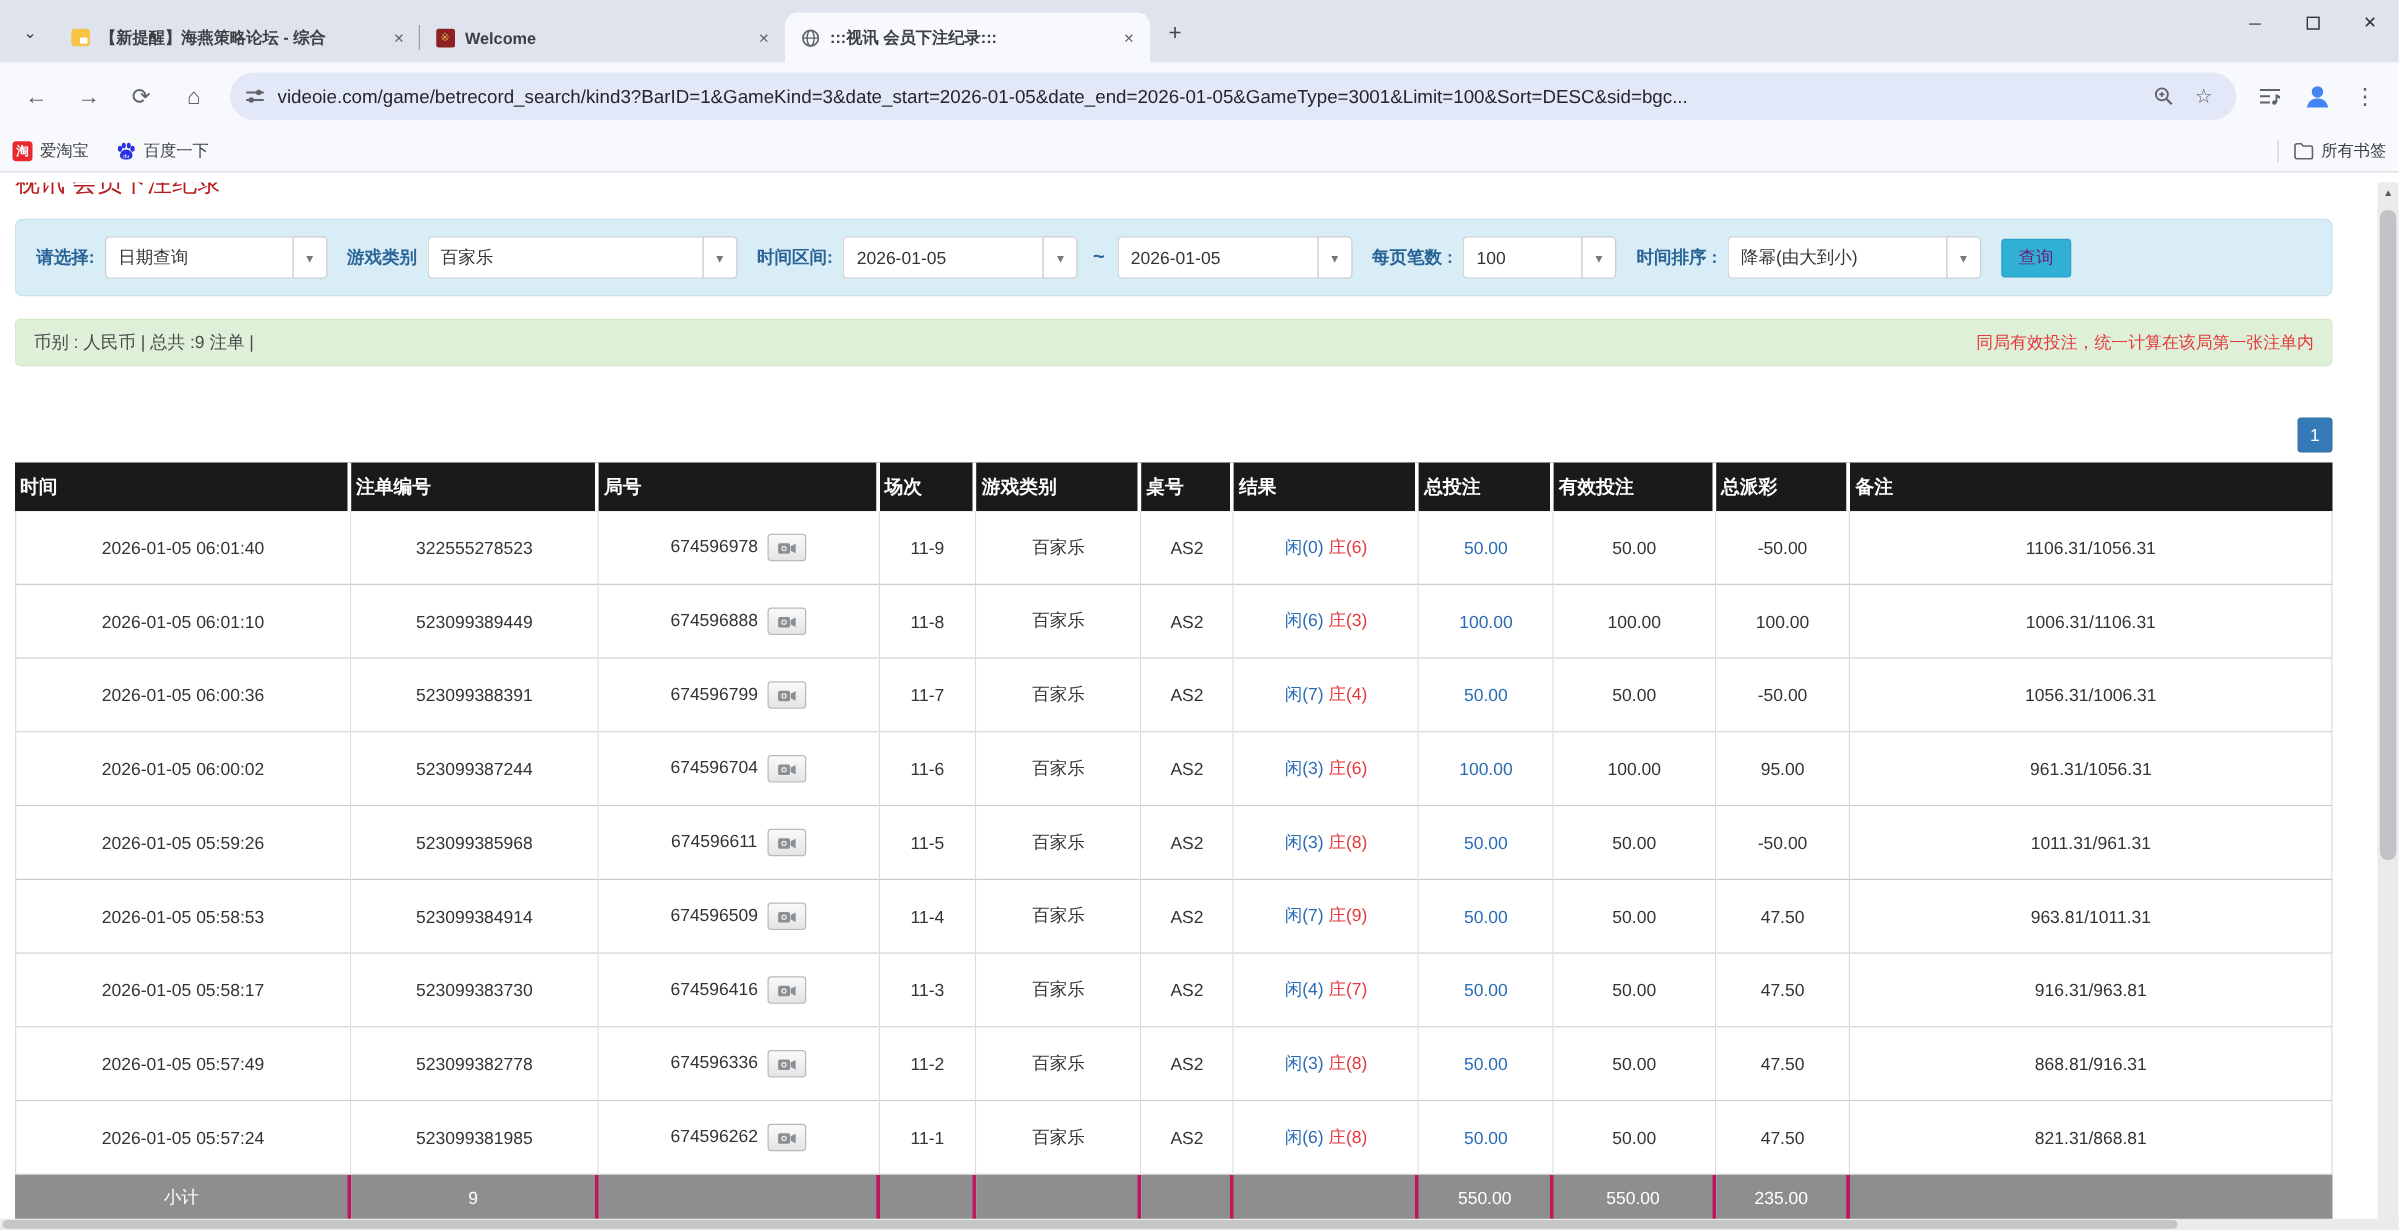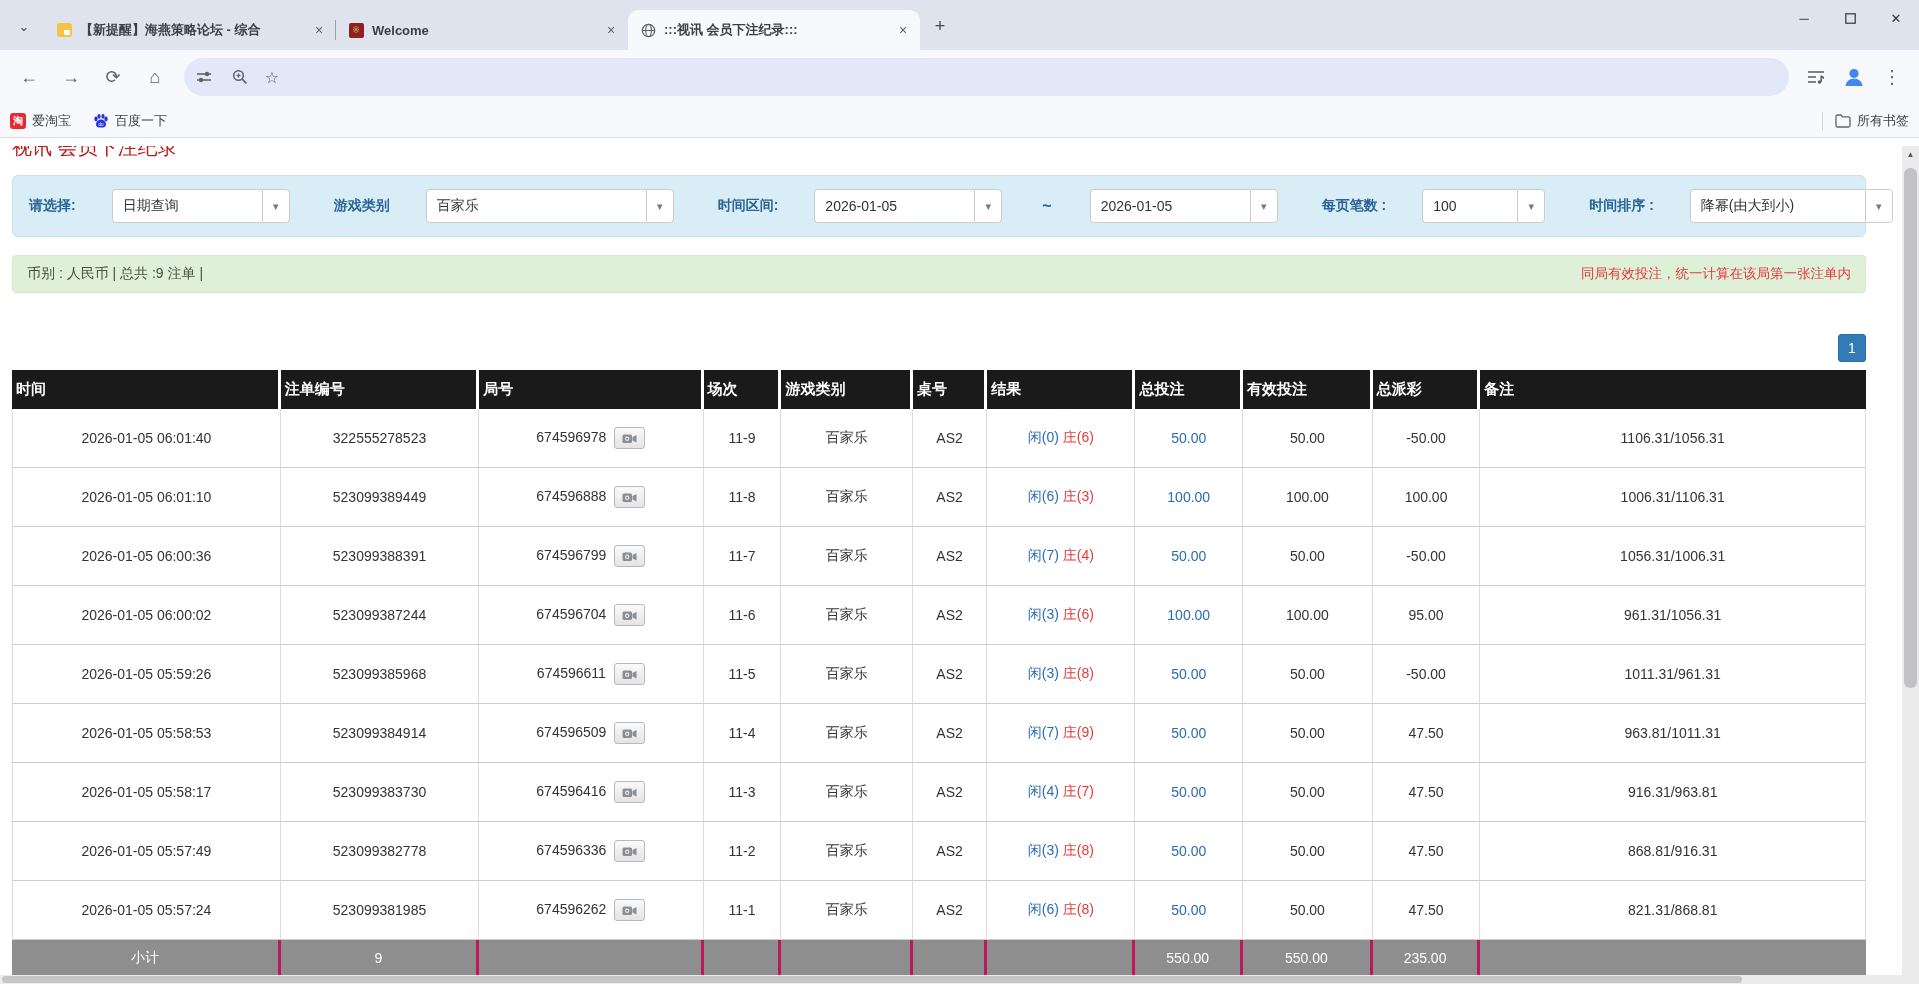--- a/index.html
+++ b/index.html
@@ -56,30 +56,30 @@
   .allbm { display:flex; align-items:center; font-size:13px; color:#3c4043; }
   .allbm svg { margin-right:6px; }
 
   
   .page { position:relative; height:846px; }
   .content { width:1866px; padding-left:12px; }
   .page-title-clip { height:15px; overflow:hidden; margin-top:8px; }
   .page-title-clip .pt { font-size:20px; line-height:28px; color:#b91c1c; margin-top:-13px; white-space:nowrap; }
 
   .filterbar { margin-top:14px; background:#d9edf7; border:1px solid #c5e2f0; border-radius:6px;
-    height:62px; display:flex; align-items:center; padding:0 16px;gap:28px; }
+    height:62px; display:flex; align-items:center; padding:0 16px; }
   .f-label { color:#2a6496; font-weight:bold; font-size:14px; margin-right:8px; white-space:nowrap; }
   .dd { display:flex; height:34px; margin-right:16px; }
   .dd .dd-text { background:#fff; border:1px solid #ccc; border-right:none; border-radius:4px 0 0 4px;
     display:flex; align-items:center; padding:0 10px; font-size:14px; color:#333; }
   .dd .dd-arrow { width:28px; background:#fff; border:1px solid #ccc; border-radius:0 4px 4px 0;
     display:flex; align-items:center; justify-content:center; color:#777; font-size:11px; }
   .tilde { color:#2a6496; font-weight:bold; margin:0 10px 0 -4px; }
   .btn-search { height:31px; padding:0 13px; background:#31b0d5; border:1px solid #2aa3c6; border-radius:3px;
-    color:#14532d; font-size:14px; display:flex; align-items:center; justify-content:center; cursor:pointer; }
+    color:#701a75; font-size:14px; display:flex; align-items:center; justify-content:center; cursor:pointer; }
 
   .summarybar { margin-top:18px; background:#dff0d8; border:1px solid #d6e9c6; border-radius:4px;
     height:38px; display:flex; align-items:center; justify-content:space-between; padding:12px 14px; }
   .summary-left { font-size:14px; color:#4a4a4a; }
   .summary-right { font-size:13.5px; color:#e4393c; }
 
   .pager-row { margin-top:41px; height:28px; display:flex; justify-content:flex-end; }
   .page-btn { min-width:28px; height:28px; background:#337ab7; border:1px solid #2e6da4; border-radius:3px;
     color:#fff; font-size:14px; display:flex; align-items:center; justify-content:center; }
 
@@ -166,20 +166,21 @@
 
   <div class="urlbar">
     <span class="site-info">
       <svg class="ico-svg" width="16" height="16" viewBox="0 0 16 16">
           <line x1="1" y1="5" x2="15" y2="5" stroke="#5f6368" stroke-width="1.6"></line>
           <circle cx="11" cy="5" r="2.2" fill="#5f6368"></circle>
           <line x1="1" y1="11" x2="15" y2="11" stroke="#5f6368" stroke-width="1.6"></line>
           <circle cx="5" cy="11" r="2.2" fill="#5f6368"></circle>
         </svg>
     </span>
+    <span class="url-text">videoie.com/game/betrecord_search/kind3?BarID=1&amp;GameKind=3&amp;date_start=2026-01-05&amp;date_end=2026-01-05&amp;GameType=3001&amp;Limit=100&amp;Sort=DESC&amp;sid=bgc...</span>
     <span class="pill-ico">
       <svg class="ico-svg" width="16" height="16" viewBox="0 0 16 16">
           <circle cx="6.5" cy="6.5" r="4.8" fill="none" stroke="#5f6368" stroke-width="1.5"></circle>
           <line x1="10.2" y1="10.2" x2="14.4" y2="14.4" stroke="#5f6368" stroke-width="1.7"></line>
           <line x1="4.5" y1="6.5" x2="8.5" y2="6.5" stroke="#5f6368" stroke-width="1.3"></line>
           <line x1="6.5" y1="4.5" x2="6.5" y2="8.5" stroke="#5f6368" stroke-width="1.3"></line>
         </svg>
     </span>
     <span class="pill-ico">☆</span>
   </div>

